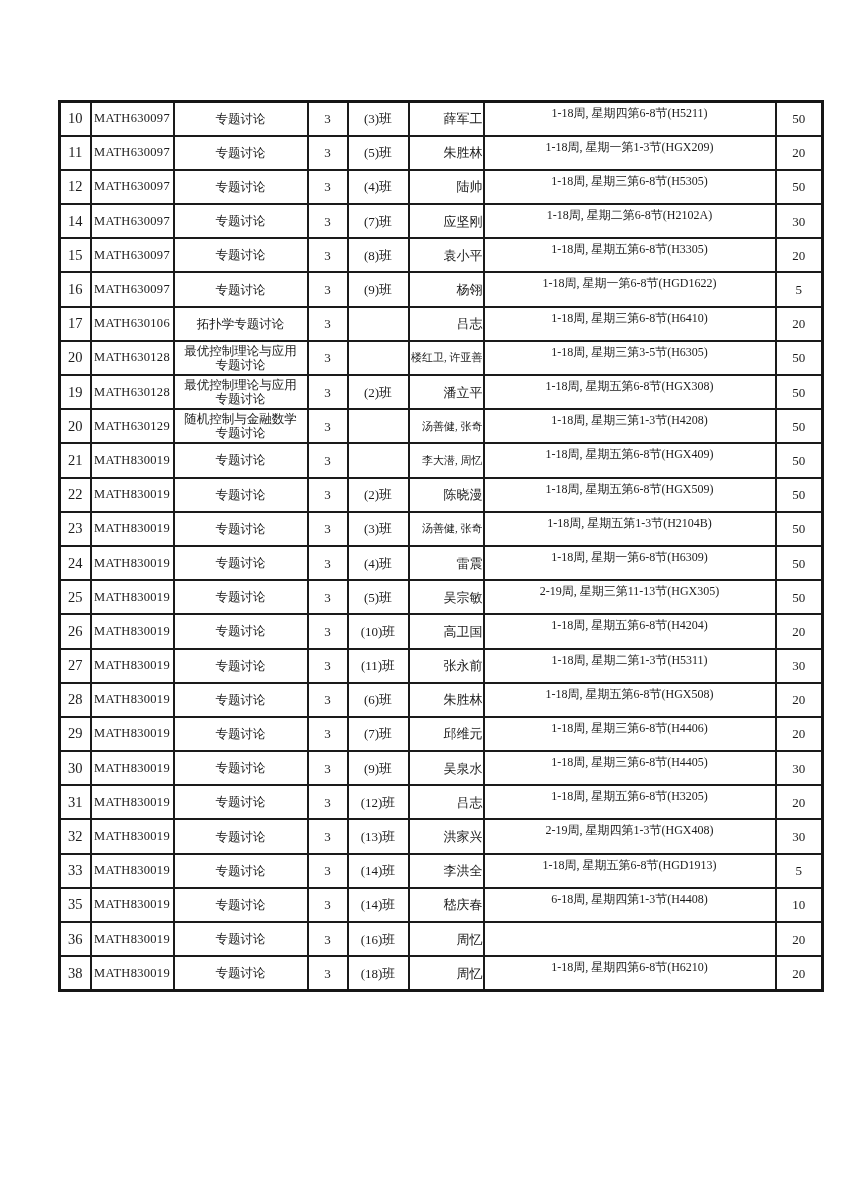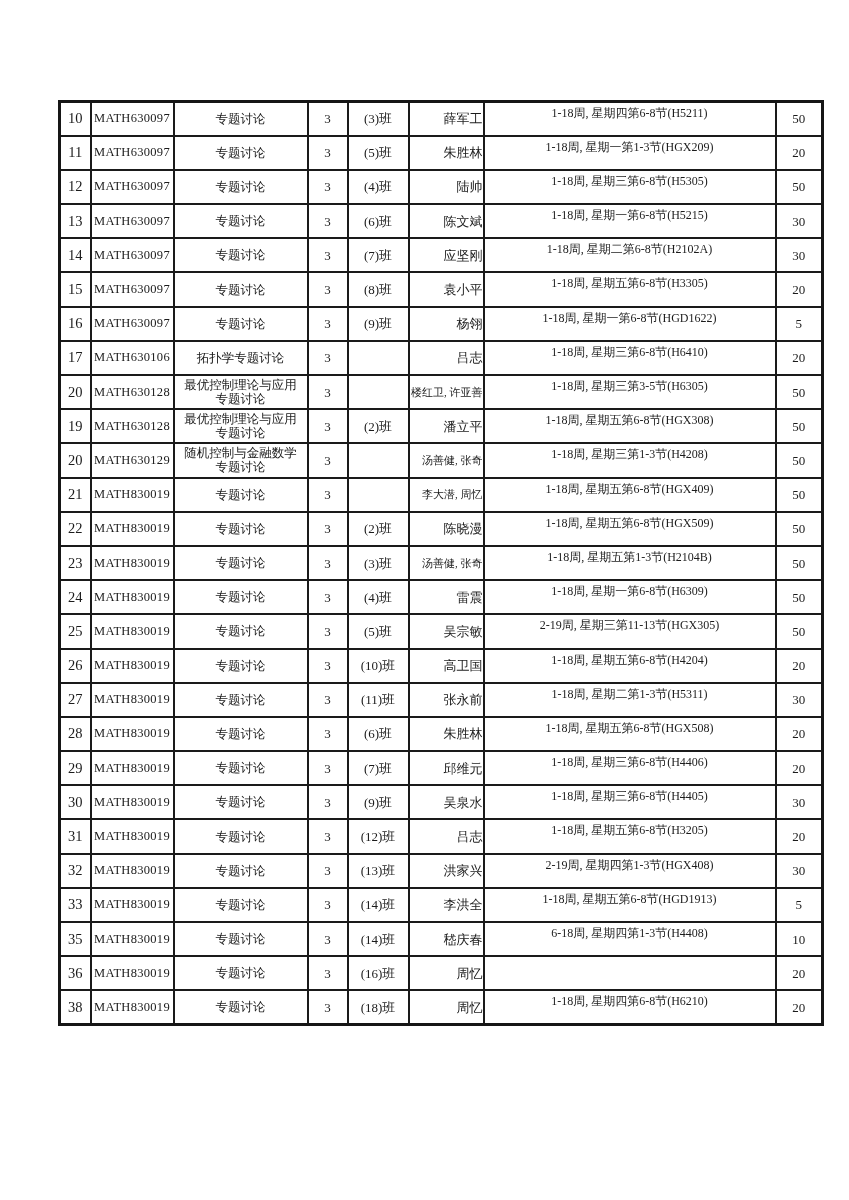--- a/index.html
+++ b/index.html
@@ -96,30 +96,20 @@
     <td class="c-no">12</td>
     <td class="c-code">MATH630097</td>
     <td class="c-name">专题讨论</td>
     <td class="c-credits">3</td>
     <td class="c-class">(4)班</td>
     <td class="c-teacher">陆帅</td>
     <td class="c-schedule">1-18周, 星期三第6-8节(H5305)</td>
     <td class="c-cap">50</td>
   </tr>
 
-  <tr>
-    <td class="c-no">13</td>
-    <td class="c-code">MATH630097</td>
-    <td class="c-name">专题讨论</td>
-    <td class="c-credits">3</td>
-    <td class="c-class">(6)班</td>
-    <td class="c-teacher">陈文斌</td>
-    <td class="c-schedule">1-18周, 星期一第6-8节(H5215)</td>
-    <td class="c-cap">30</td>
-  </tr>
 
   <tr>
     <td class="c-no">14</td>
     <td class="c-code">MATH630097</td>
     <td class="c-name">专题讨论</td>
     <td class="c-credits">3</td>
     <td class="c-class">(7)班</td>
     <td class="c-teacher">应坚刚</td>
     <td class="c-schedule">1-18周, 星期二第6-8节(H2102A)</td>
     <td class="c-cap">30</td>

